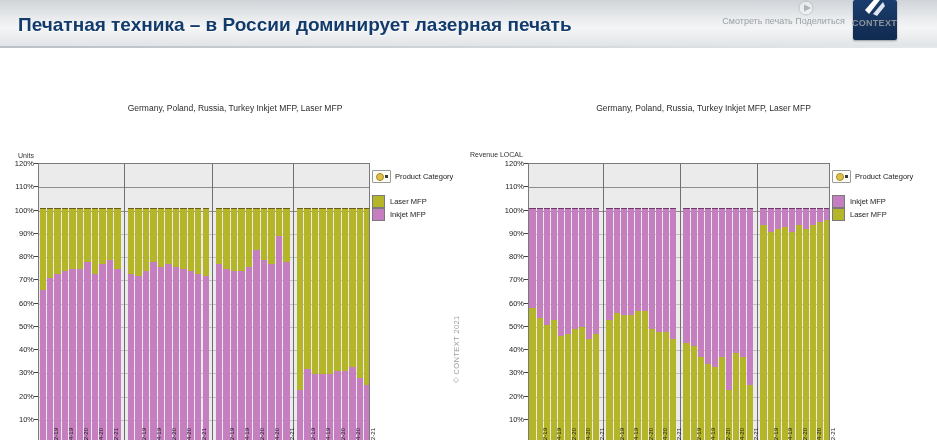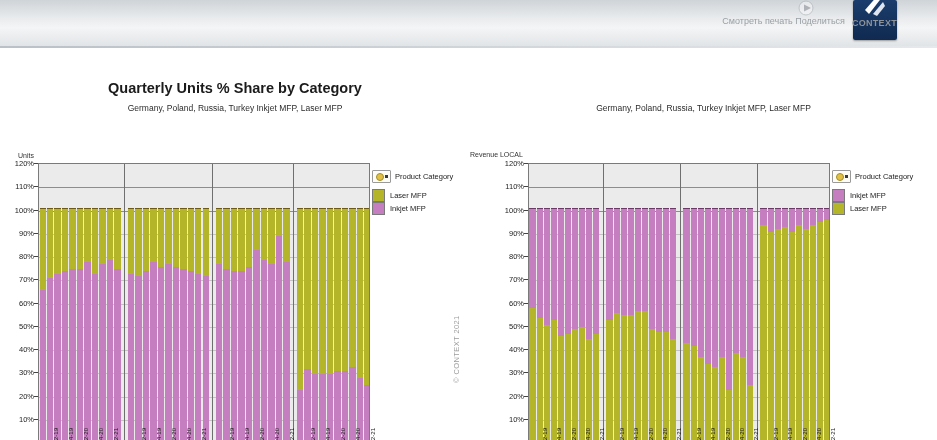--- a/index.html
+++ b/index.html
@@ -102,55 +102,55 @@
   .legend{position:absolute;}
   .legend-head{
     display:flex;align-items:center;gap:4px;font-size:7.5px;color:#222;white-space:nowrap;
   }
   .legend-btn{
     width:17px;height:11px;border:1px solid #9a9a9a;background:#fdfdf5;
     display:flex;align-items:center;justify-content:center;gap:1px;border-radius:1px;
   }
   .legend-btn .dot{width:6px;height:6px;border-radius:50%;background:#e2c044;border:1px solid #a38d2b;}
   .legend-btn .sq{width:3px;height:3px;background:#3a3a3a;}
-  .legend-items{margin-top:6px;}
+  .legend-items{margin-top:12px;}
   .legend-row{display:flex;align-items:center;gap:5px;font-size:7.5px;color:#222;line-height:11px;}
   .swatch{width:11px;height:11px;border:1px solid #7a7a7a;}
   .swatch.laser{background:#b5b52a;}
   .swatch.inkjet{background:#c57fc0;}
   .watermark{
     position:absolute;font-size:7.5px;color:#9d9d9d;white-space:nowrap;
     transform:rotate(-90deg);transform-origin:left top;letter-spacing:.4px;
   }
 </style>
 </head>
 <body>
 
 <div id="header">
+  <div id="header-main-title">Печатная техника – в России доминирует лазерная печать</div>
   <div id="header-sub-right">Смотреть печать   Поделиться</div>
   <div id="play-badge">
     <svg width="26" height="20" viewBox="0 0 26 20">
         <circle cx="13" cy="8" r="7" fill="#ffffff" stroke="#9aa0a5"></circle>
         <polygon points="11,4.5 18,8 11,11.5" fill="#7c8186"></polygon>
       </svg>
   </div>
   <div id="logo-box">
     <svg width="24" height="26" viewBox="0 0 24 26">
         <polygon points="2,16 16,0 20,2 6,20" fill="#ffffff"></polygon>
         <polygon points="10,20 20,8 22,12 14,22" fill="#dfe6f2"></polygon>
       </svg>
   </div>
   <div id="header-brand">CONTEXT</div>
   <div id="header-rule"></div>
 </div>
 
 <div id="slide">
 
   <div class="chart-panel" id="panel-left">
-    <div class="chart-title">Quarterly Units % Share by Category</div>
     <div class="chart-subtitle">Germany, Poland, Russia, Turkey  Inkjet MFP, Laser MFP</div>
     <div class="axis-caption" id="cap-left" style="left:0px;top:104px;width:34px;">Units</div>
     <div class="plot" id="plot-left" style="left:38px;top:115px;width:330px;height:277px;">
         <div class="gridline major" style="top: 23.25px;"></div>
         <div class="gridline major" style="top: 46.5px;"></div>
         <div class="gridline" style="top: 69.75px;"></div>
         <div class="gridline" style="top: 93px;"></div>
         <div class="gridline" style="top: 116.25px;"></div>
         <div class="gridline" style="top: 139.5px;"></div>
         <div class="gridline" style="top: 162.75px;"></div>

